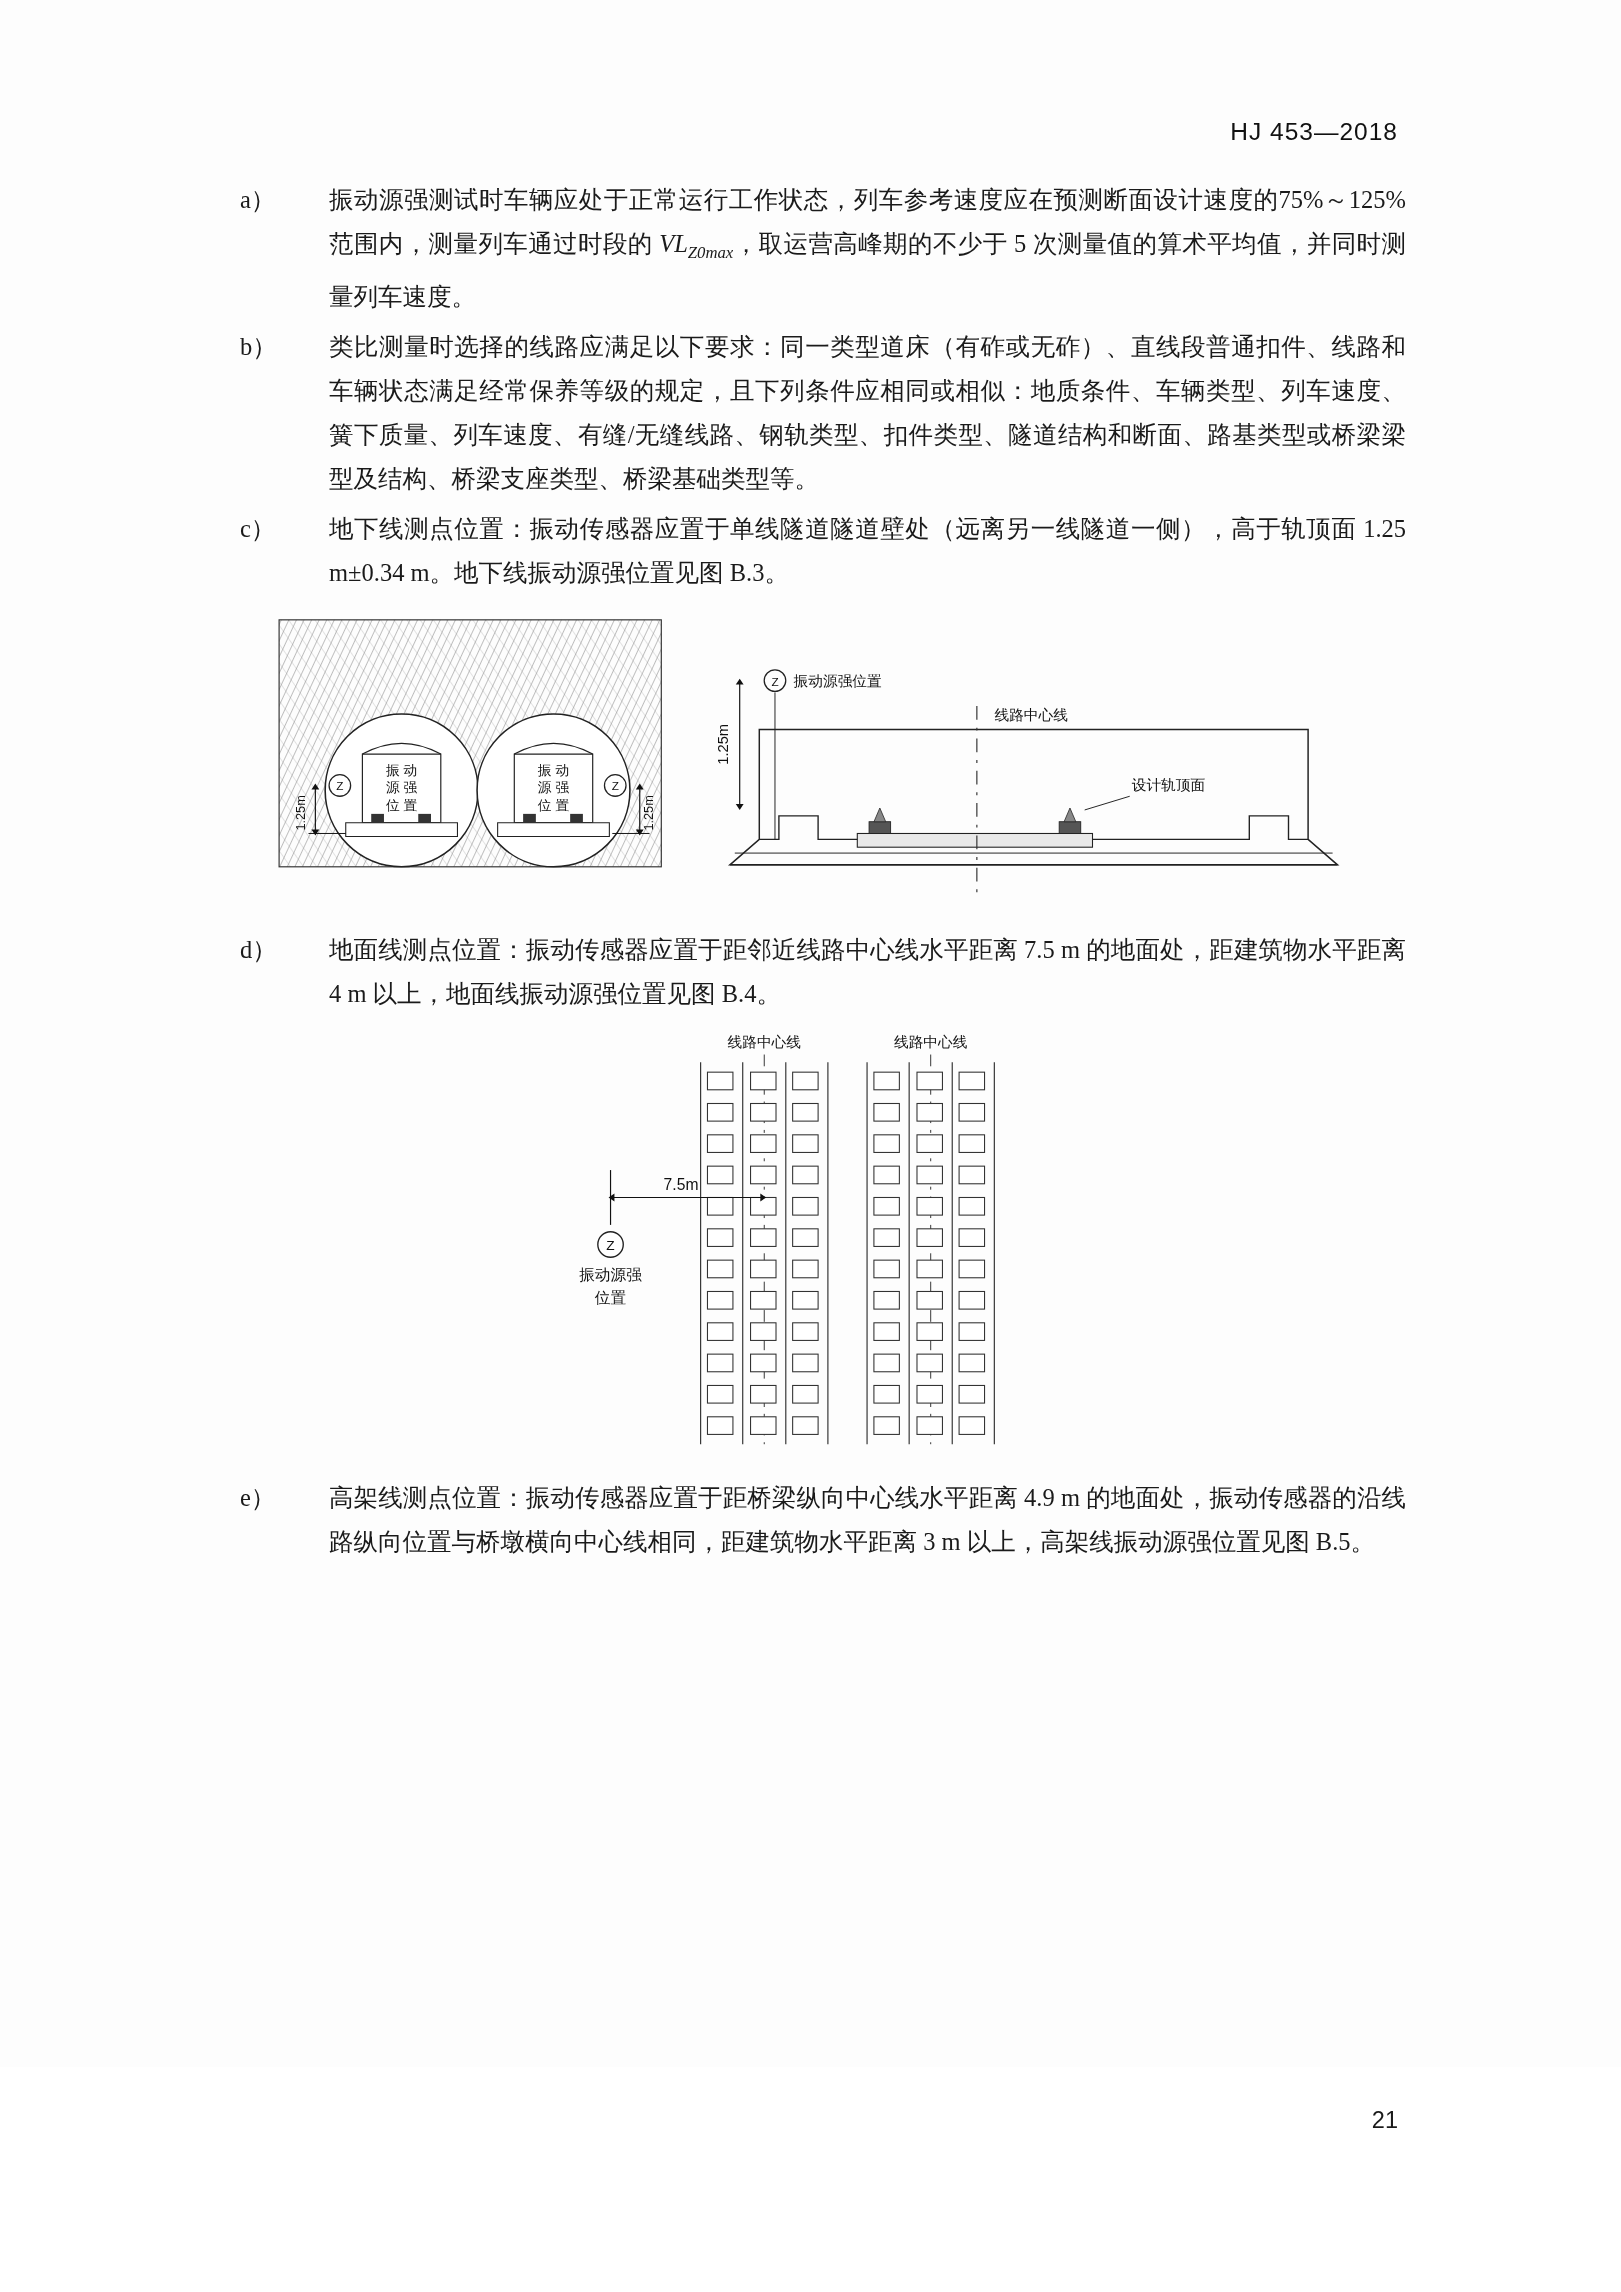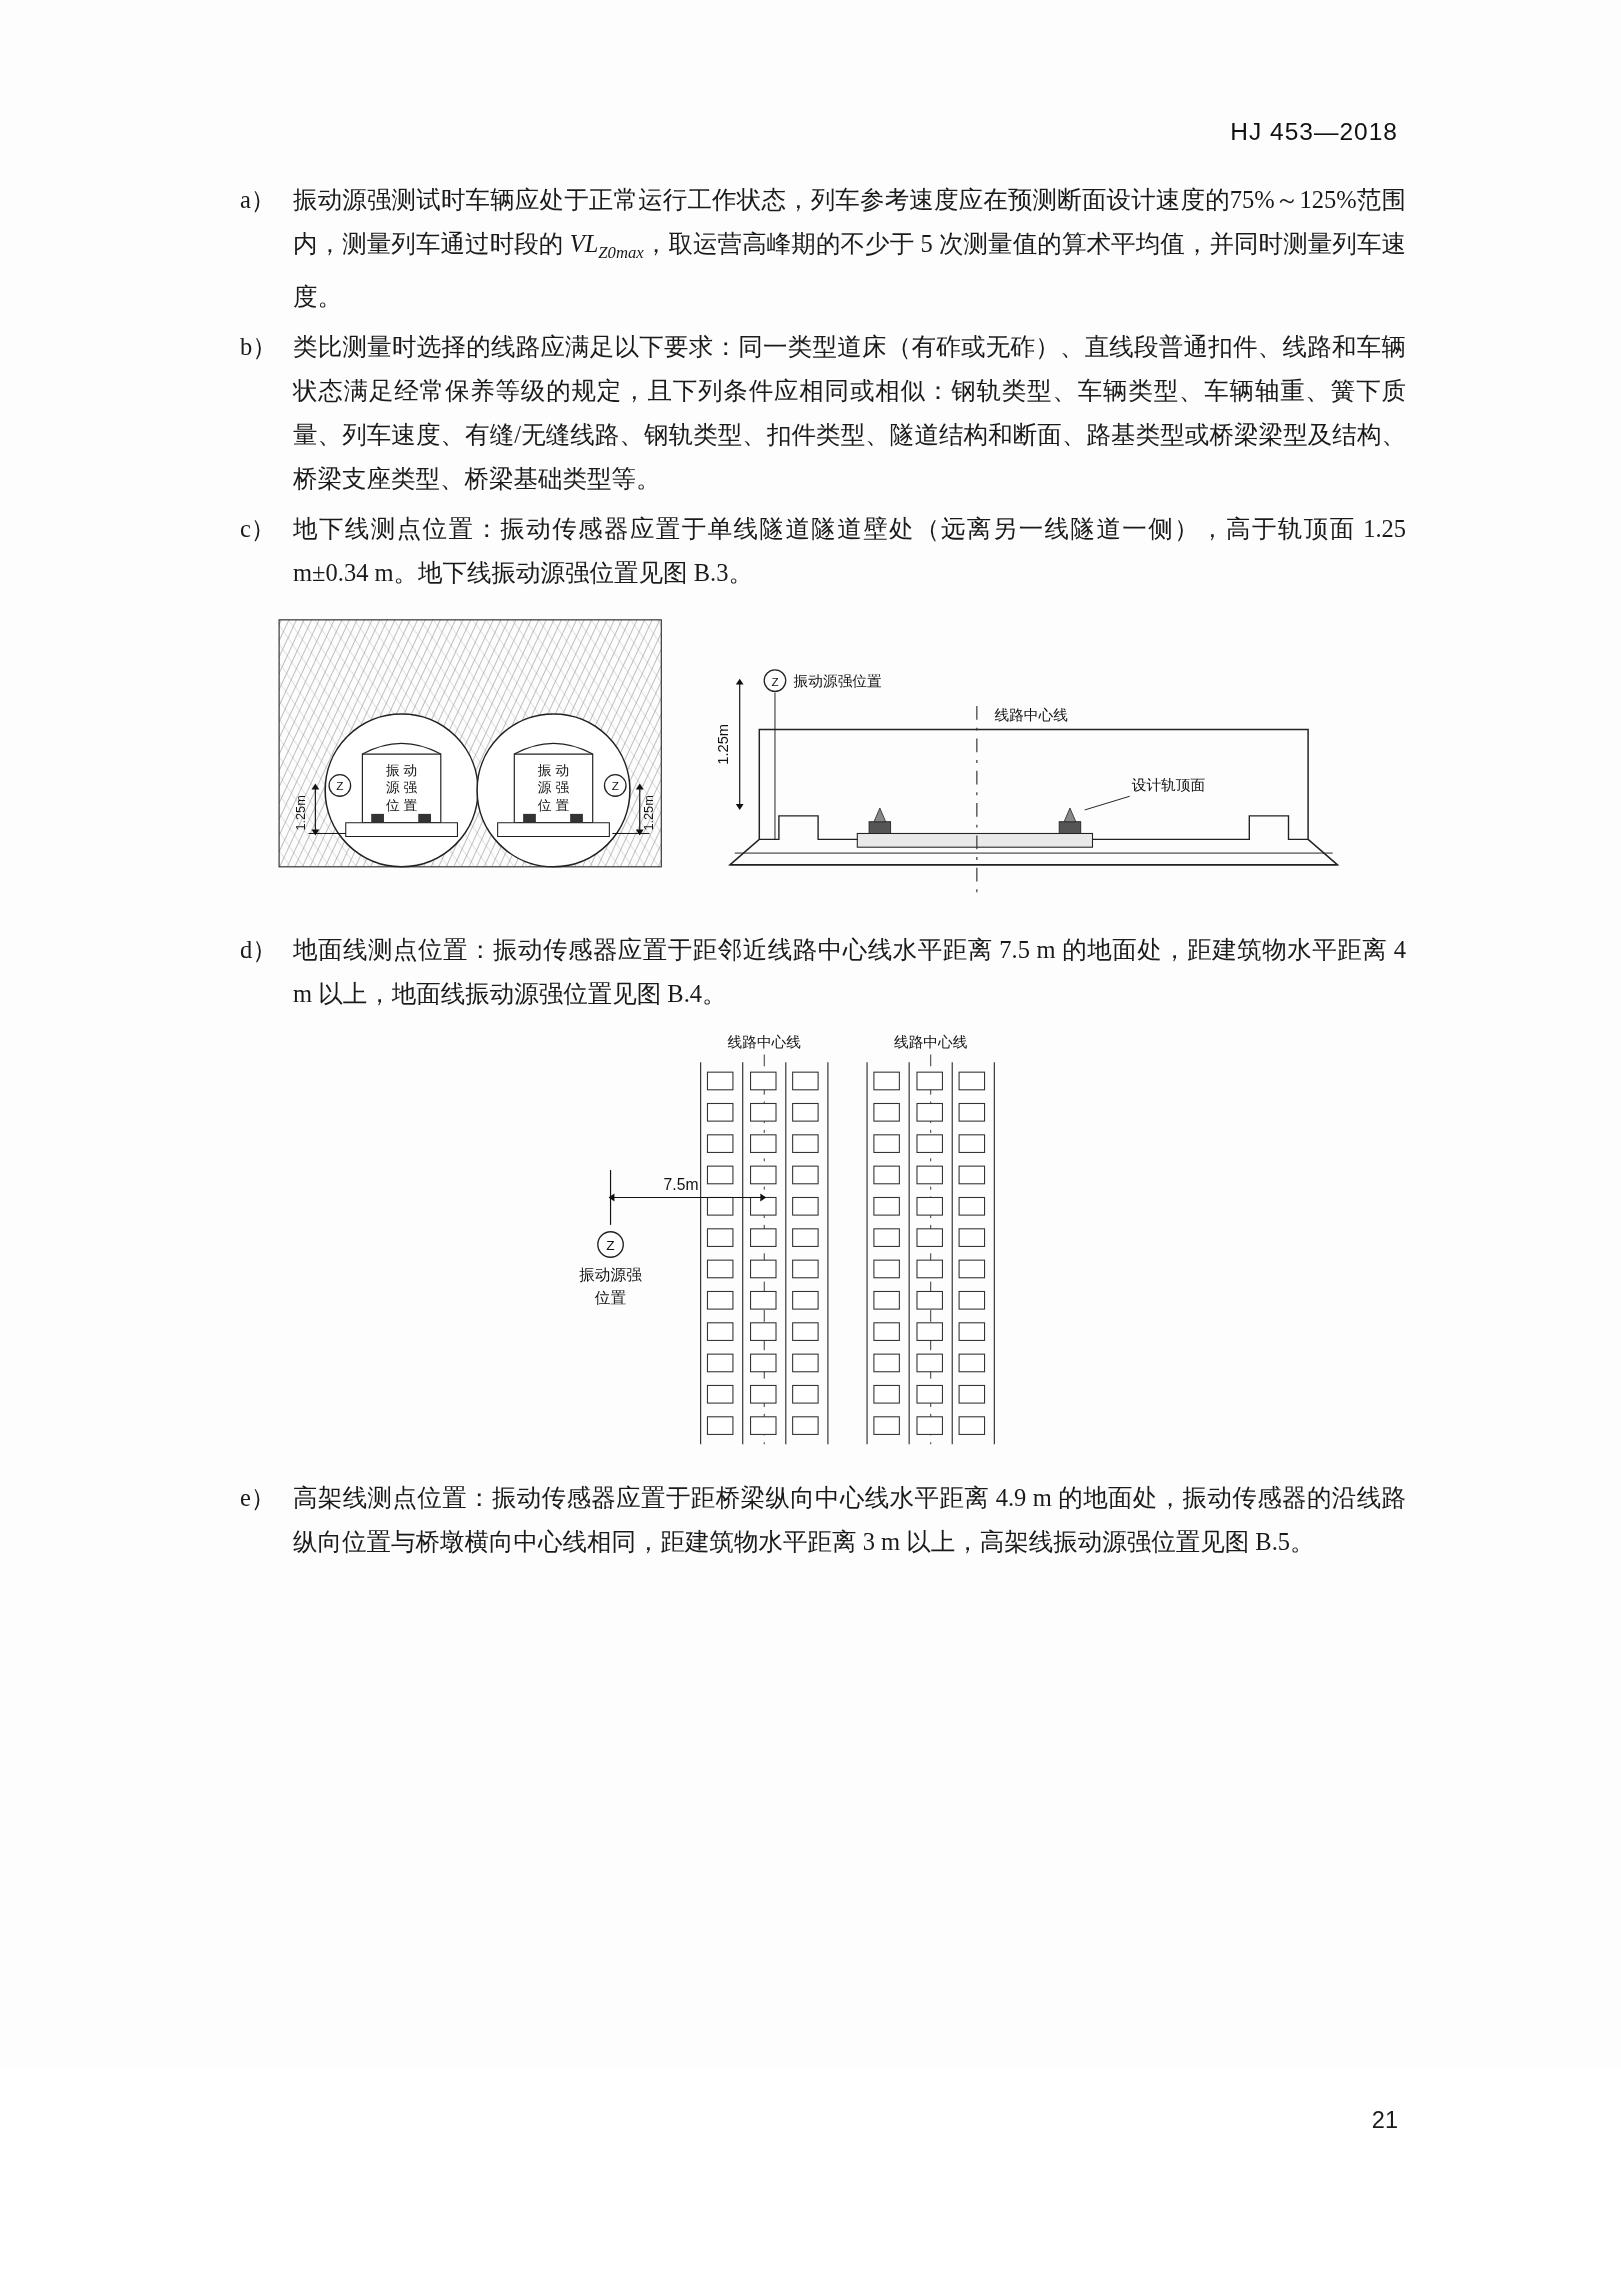--- a/index.html
+++ b/index.html
@@ -46,20 +46,21 @@
   }
   .marker {
     width: 53px;
     flex: 0 0 53px;
     font-family: "Liberation Serif", serif;
   }
   .ptext {
     flex: 1;
     text-align: justify;
     text-justify: inter-ideograph;
+    margin-left: 36px;
   }
   .it { font-style: italic; }
   .sub { font-size: 16.7px; vertical-align: sub; font-style: italic; }
 
   
   .figure {
     margin: 17.6px 0 3.9px 0;
     text-align: center;
   }
   .fig-caption {
@@ -106,21 +107,21 @@
 
   <div class="content">
 
     <div class="para">
       <div class="marker">a）</div>
       <div class="ptext"><span>振动源强测试时车辆应处于正常运行工作状态，列车参考速度应在预测断面设计速度的75%～125%范围内，测量列车通过时段的 </span><span class="it">VL</span><span class="sub">Z0max</span><span>，取运营高峰期的不少于 5 次测量值的算术平均值，并同时测量列车速度。</span></div>
     </div>
 
     <div class="para">
       <div class="marker">b）</div>
-      <div class="ptext">类比测量时选择的线路应满足以下要求：同一类型道床（有砟或无砟）、直线段普通扣件、线路和车辆状态满足经常保养等级的规定，且下列条件应相同或相似：钢轨类型、车辆类型、车辆轴重、簧下质量、列车速度、有缝/无缝线路、钢轨类型、扣件类型、隧道结构和断面、路基类型或桥梁梁型及结构、桥梁支座类型、桥梁基础类型等。</div>
+      <div class="ptext">类比测量时选择的线路应满足以下要求：同一类型道床（有砟或无砟）、直线段普通扣件、线路和车辆状态满足经常保养等级的规定，且下列条件应相同或相似：地质条件、车辆类型、列车速度、簧下质量、列车速度、有缝/无缝线路、钢轨类型、扣件类型、隧道结构和断面、路基类型或桥梁梁型及结构、桥梁支座类型、桥梁基础类型等。</div>
     </div>
 
     <div class="para">
       <div class="marker">c）</div>
       <div class="ptext">地下线测点位置：振动传感器应置于单线隧道隧道壁处（远离另一线隧道一侧），高于轨顶面 1.25 m±0.34 m。地下线振动源强位置见图 B.3。</div>
     </div>
 
     <div class="figure">
       <div class="figb3-wrap">
         <svg width="1108" height="294" viewBox="0 0 1130 300" xmlns="http://www.w3.org/2000/svg">

